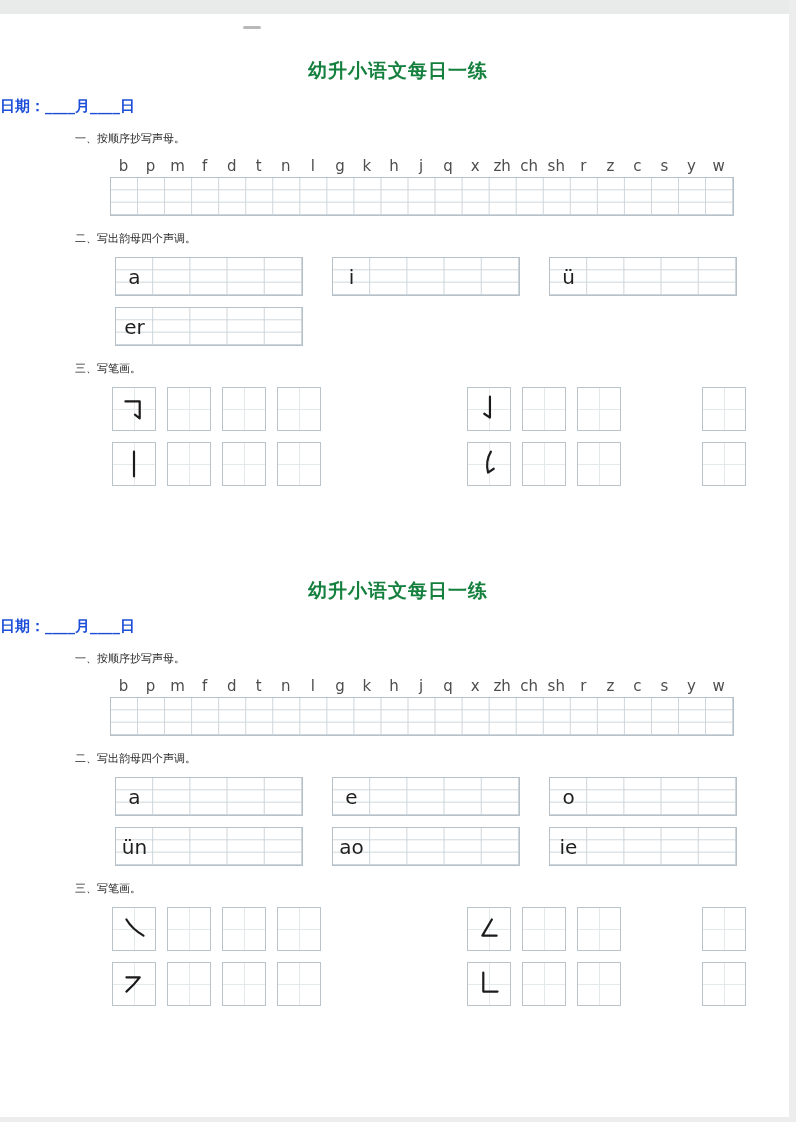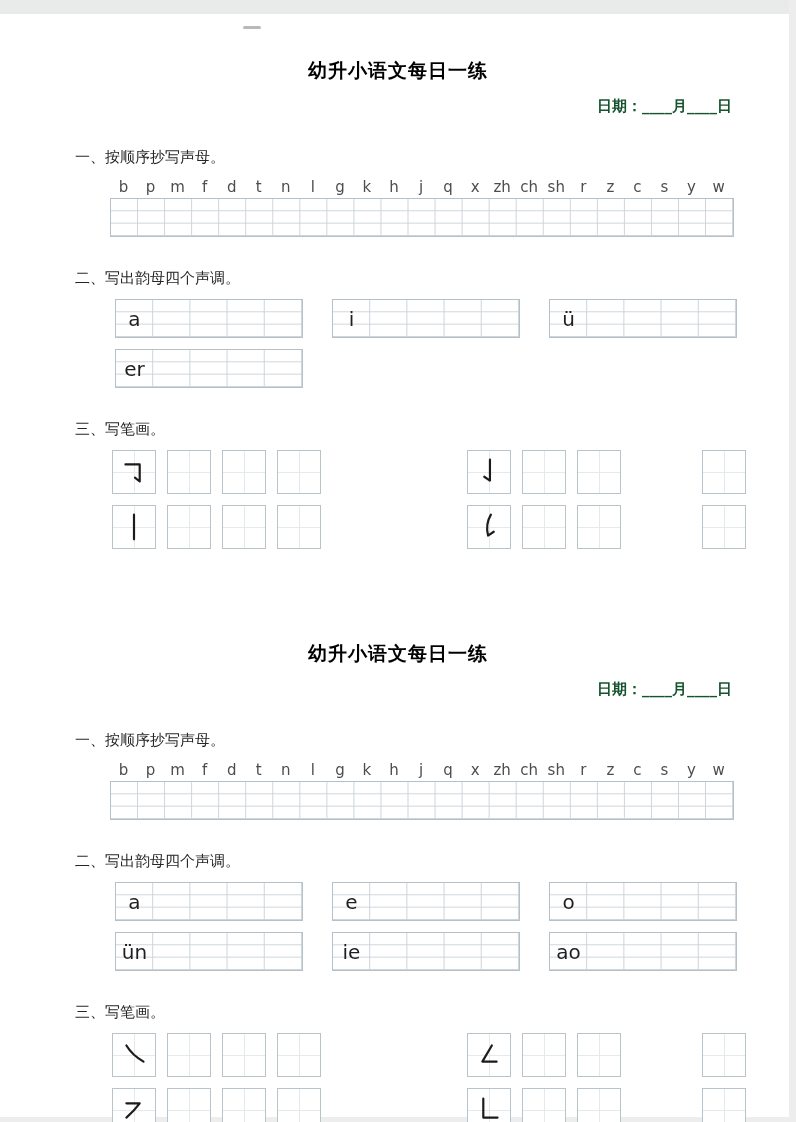--- a/index.html
+++ b/index.html
@@ -12,30 +12,30 @@
   .scan-top{position:absolute;top:0;left:0;width:796px;height:14px;background:#e9eaea;}
   .scan-right{position:absolute;top:0;right:0;width:7px;height:1122px;background:#ededed;}
   .scan-bottom{position:absolute;bottom:0;left:0;width:796px;height:5px;background:#ededed;}
   .scan-artifact{position:absolute;top:26px;left:243px;width:18px;height:3px;background:#b9b9b9;border-radius:2px;}
 
   .page{position:relative;width:796px;}
   .sheet:first-of-type{padding-top:58px;}
   .sheet + .sheet{margin-top:92px;}
 
   .title{
-    text-align:center;font-size:19px;font-weight:bold;color:#000000;margin:0;
+    text-align:center;font-size:19px;font-weight:bold;color:#15803d;margin:0;
     font-family:"DejaVu Serif", serif;letter-spacing:1px;
   }
   .date-line{
-    text-align:right;padding-right:64px;margin-top:13px;
-    font-size:15px;font-weight:bold;color:#14532d;
+    text-align:left;padding-right:64px;margin-top:13px;
+    font-size:15px;font-weight:bold;color:#1d4ed8;
     font-family:"DejaVu Serif", serif;
   }
   .sec-heading{
-    margin:32px 0 0 75px;font-size:15px;color:#262626;
+    margin:15px 0 0 75px;font-size:11px;color:#262626;
     font-family:"DejaVu Serif", serif;
   }
 
   .initials-row{display:flex;width:622px;margin:11px 0 0 110px;}
   .initials-row .letter{flex:1;text-align:center;font-size:15px;color:#4d4d4d;}
 
   .fourline{
     border:1px solid #b6c0c8;
     background-image:
       linear-gradient(to right, #ccd4da 1px, transparent 1px),
@@ -235,24 +235,24 @@
           </div>
           <div class="fourline vowel-grid">
             <span class="vowel-label">o</span>
           </div>
         </div>
         <div class="vowel-row">
           <div class="fourline vowel-grid">
             <span class="vowel-label">ün</span>
           </div>
           <div class="fourline vowel-grid">
+            <span class="vowel-label">ao</span>
+          </div>
+          <div class="fourline vowel-grid">
             <span class="vowel-label">ie</span>
-          </div>
-          <div class="fourline vowel-grid">
-            <span class="vowel-label">ao</span>
           </div>
         </div>
       </div>
 
     <div class="sec-heading">三、写笔画。</div>
     <div class="stroke-rows">
         <div class="stroke-row">
           <div class="stroke-group g0">
             <div class="stroke-box">
               <svg viewBox="0 0 40 40" class="stroke-glyph">

